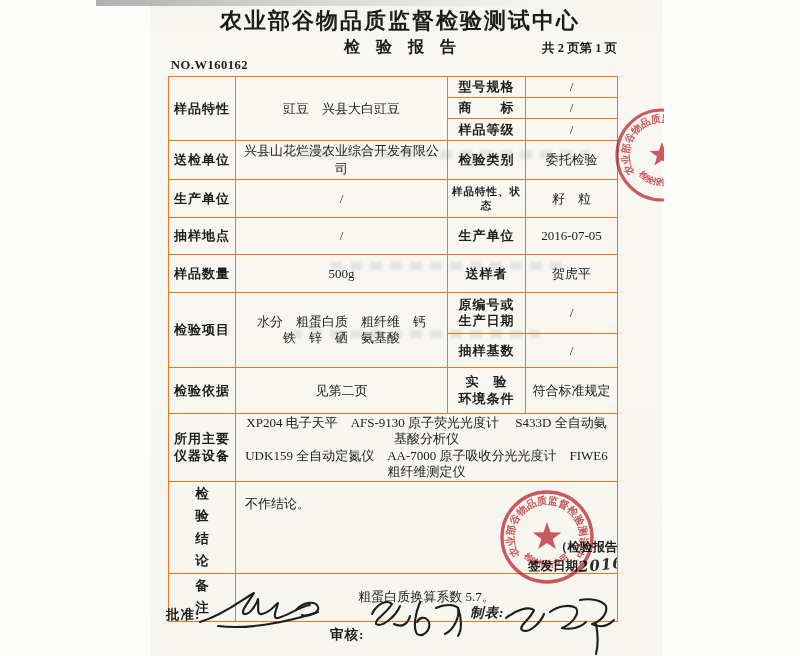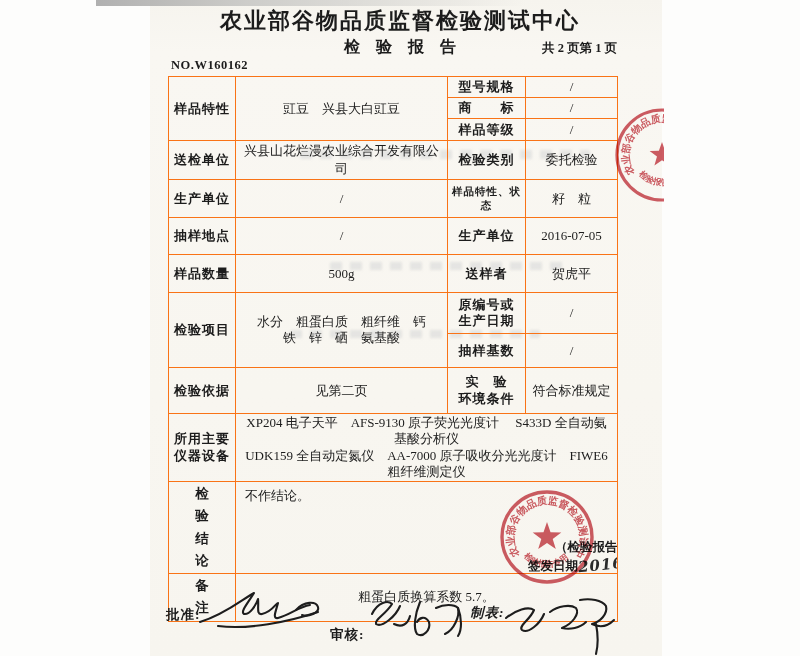--- a/index.html
+++ b/index.html
@@ -46,21 +46,21 @@
   td.lbl{font-weight:600;letter-spacing:1px;}
   td.val{font-weight:500;}
   td.left{text-align:left;padding-left:9px;}
   .two-line div{line-height:1.25;}
   .small-lbl{font-size:10.5px;letter-spacing:0;}
   .vlabel{
     display:inline-block;width:1.05em;word-break:break-all;
     line-height:1.65;font-weight:600;font-size:13.5px;text-align:center;
   }
   .conc-cell{vertical-align:top !important;position:relative;}
-  .conc-text{margin:4px 0 0 5px;text-align:left;font-weight:500;}
+  .conc-text{margin:12px 0 0 5px;text-align:left;font-weight:500;}
   .chop-note{
     position:absolute;left:319px;top:57px;font-size:12.5px;font-weight:600;white-space:nowrap;
   }
   .issue-line{
     position:absolute;left:292px;top:74px;font-size:12.5px;font-weight:600;white-space:nowrap;
   }
   .hw{
     font-style:italic;font-weight:700;font-size:15px;letter-spacing:1px;
     display:inline-block;transform:rotate(-6deg);color:#2a2a2a;
     font-family:"DejaVu Serif","Liberation Serif",serif;

